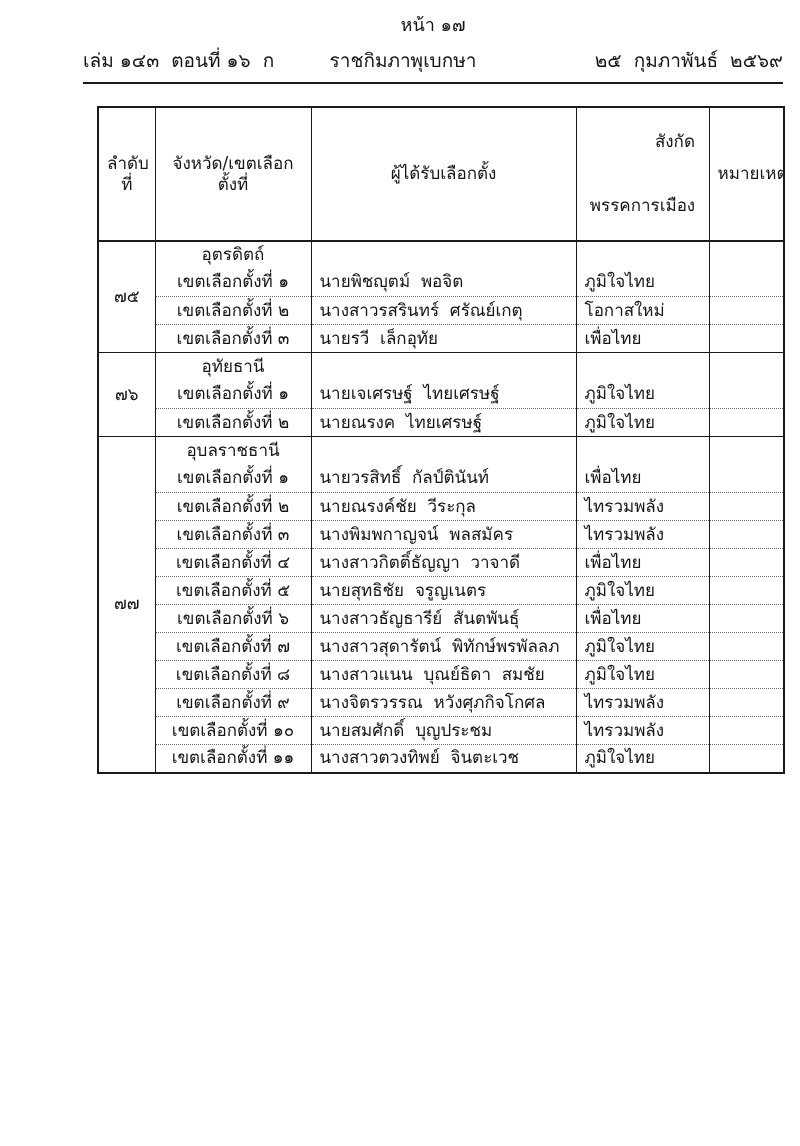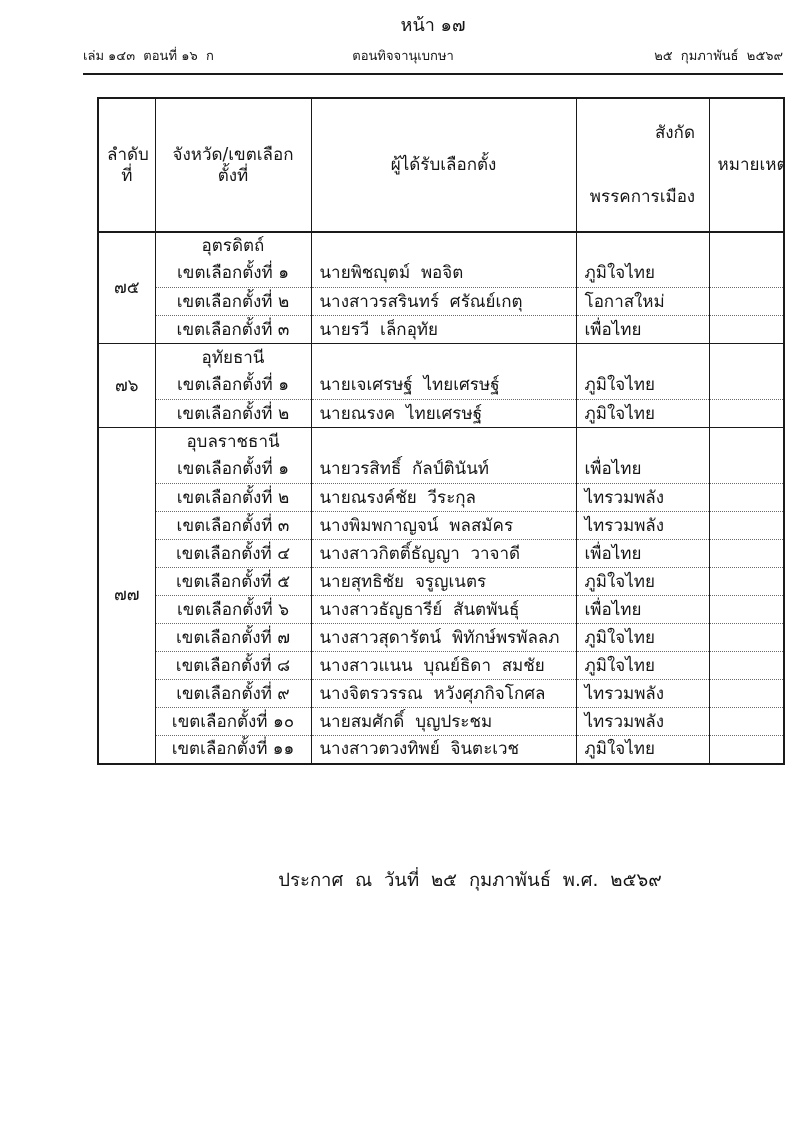--- a/index.html
+++ b/index.html
@@ -24,21 +24,21 @@
   }
   .head .page-label {
     text-align: center;
     margin-bottom: 6px;
   }
   .head-line2 {
     position: relative;
     display: flex;
     justify-content: space-between;
     align-items: baseline;
-    font-size: 13px;
+    font-size: 19px;
     white-space: pre-wrap;
   }
   .head-line2 .gazette-name {
     position: absolute;
     left: 0; right: 60px;
     text-align: center;
   }
   .head-rule {
     width: 700px;
     border: 0;
@@ -94,21 +94,21 @@
 </style>
 </head>
 <body>
 
 <div class="page">
 
   <div class="head">
     <div class="page-label">หน้า ๑๗</div>
     <div class="head-line2">
       <span>เล่ม ๑๔๓  ตอนที่ ๑๖  ก</span>
-      <span class="gazette-name">ตอนทิจจานุเบกษา</span>
+      <span class="gazette-name">ราชกิมภาพุเบกษา</span>
       <span>๒๕  กุมภาพันธ์  ๒๕๖๙</span>
     </div>
     <hr class="head-rule">
   </div>
 
   <div class="table-wrap">
     <table class="results">
       <colgroup>
         <col style="width:57px">
           <col style="width:156px">
@@ -244,16 +244,15 @@
             <td class="c-prov">เขตเลือกตั้งที่ ๑๑</td>
             <td class="c-person">นางสาวตวงทิพย์  จินตะเวช</td>
             <td class="c-party">ภูมิใจไทย</td>
             <td class="c-remark"></td>
           </tr>
         </tbody>
     </table>
   </div>
 
   <div class="sign-block">
-    <div>ประกาศ  ณ  วันที่  ๒๕  กุมภาพันธ์  พ.ศ.  ๒๕๖๙</div>
   </div>
 
 </div>
 
 </body></html>

